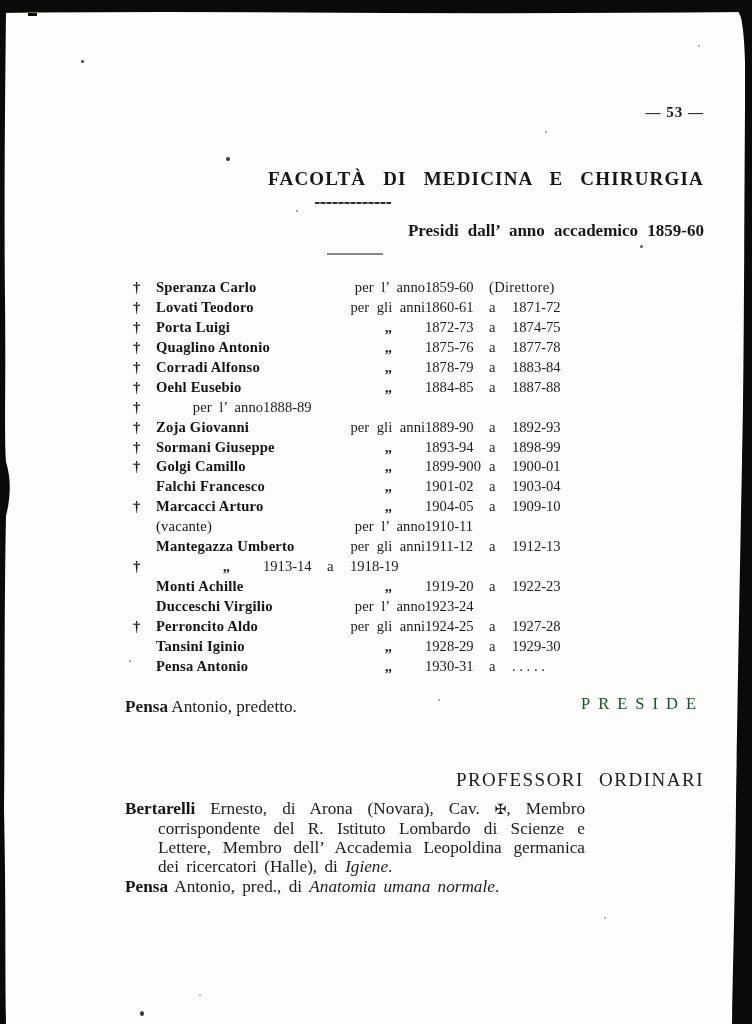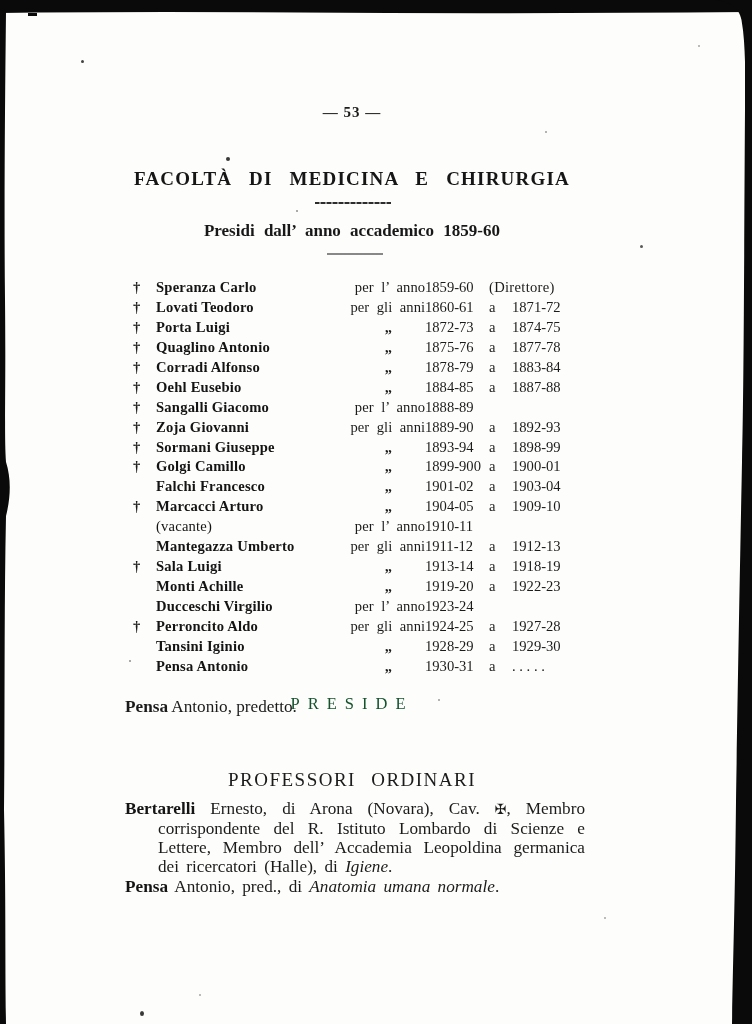--- a/index.html
+++ b/index.html
@@ -9,21 +9,21 @@
     font-family:"Liberation Serif","DejaVu Serif",serif;
   }
   .canvas {
     position:relative; width:752px; height:1024px;
     background:#fdfdfb; overflow:hidden; color:#1b1b1b;
   }
   
   .scan-svg { position:absolute; left:0; top:0; z-index:9; pointer-events:none; }
 
   
-  .center-col { position:absolute; left:0; width:704px; text-align:center; }
+  .center-col { position:absolute; left:0; width:704px; text-align:right; }
 
   .page-number { top:104px; font-size:15px; font-weight:bold; letter-spacing:1px; }
   .title {
     top:168px; font-size:19px; font-weight:bold;
     letter-spacing:1.2px; word-spacing:11px; color:#161616;
   }
   .title-rule {
     position:absolute; left:315px; top:202px; width:76px; height:2px;
     background:repeating-linear-gradient(90deg,#2c2c2c 0 4px,#909090 4px 6px);
   }
@@ -145,21 +145,20 @@
       <div class="row">
         <span class="c-dag">†</span>
         <span class="c-name">Oehl Eusebio</span>
         <span class="c-period ditto">„</span>
         <span class="c-y1">1884-85</span>
         <span class="c-a">a</span>
         <span class="c-y2">1887-88</span>
       </div>
       <div class="row">
         <span class="c-dag">†</span>
-        <span class="c-name">Sangalli Giacomo</span>
         <span class="c-period">per l’ anno</span>
         <span class="c-y1">1888-89</span>
         <span class="c-a"></span>
         <span class="c-y2"></span>
       </div>
       <div class="row">
         <span class="c-dag">†</span>
         <span class="c-name">Zoja Giovanni</span>
         <span class="c-period">per gli anni</span>
         <span class="c-y1">1889-90</span>
@@ -209,21 +208,20 @@
       <div class="row">
         <span class="c-dag"></span>
         <span class="c-name">Mantegazza Umberto</span>
         <span class="c-period">per gli anni</span>
         <span class="c-y1">1911-12</span>
         <span class="c-a">a</span>
         <span class="c-y2">1912-13</span>
       </div>
       <div class="row">
         <span class="c-dag">†</span>
-        <span class="c-name">Sala Luigi</span>
         <span class="c-period ditto">„</span>
         <span class="c-y1">1913-14</span>
         <span class="c-a">a</span>
         <span class="c-y2">1918-19</span>
       </div>
       <div class="row">
         <span class="c-dag"></span>
         <span class="c-name">Monti Achille</span>
         <span class="c-period ditto">„</span>
         <span class="c-y1">1919-20</span>

